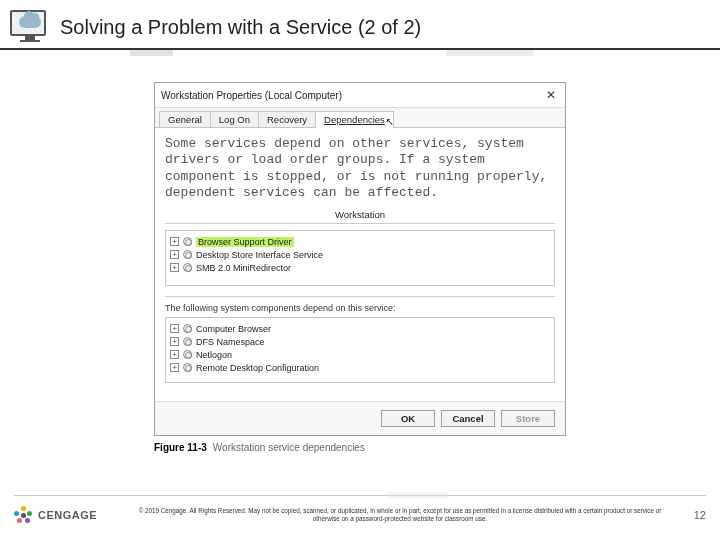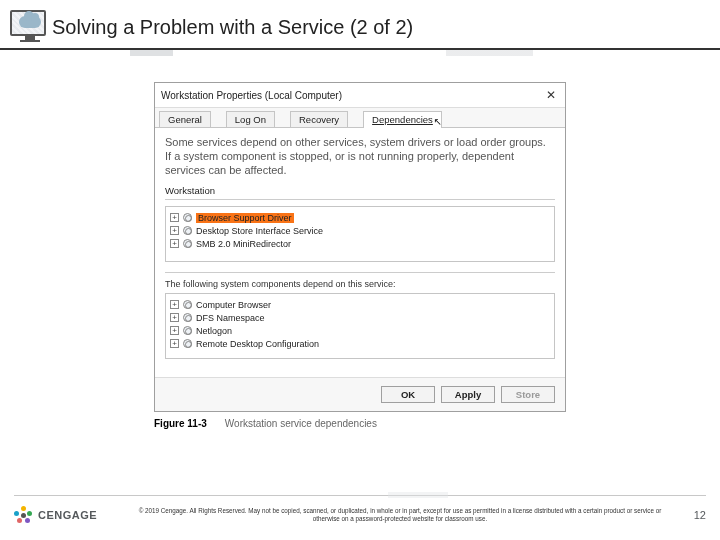--- a/index.html
+++ b/index.html
@@ -1,60 +1,60 @@
 <!DOCTYPE html>
 <html><head>
 <meta charset="utf-8">
 <style>
   * { box-sizing: border-box; margin: 0; padding: 0; }
   body { width: 720px; height: 540px; background: #fff; font-family: "Segoe UI", Arial, sans-serif; position: relative; overflow: hidden; }
 
   
-  .slide-header { display: flex; align-items: center; padding: 10px 10px 4px 10px; border-bottom: 2px solid #333; gap: 2px; }
+  .slide-header { display: flex; align-items: center; padding: 10px 10px 4px 10px; border-bottom: 2px solid #333; gap: 10px; }
   .monitor-icon { width: 40px; height: 34px; position: relative; }
   .monitor-icon .screen { width: 36px; height: 26px; border: 2px solid #555; background: repeating-linear-gradient(45deg,#f2f4f7 0 2px,#e8ebef 2px 4px); border-radius: 2px; position: relative; }
   .monitor-icon .cloud { position: absolute; top: 4px; left: 7px; width: 22px; height: 12px; background: #9ab7c9; border-radius: 8px; }
   .monitor-icon .cloud::before { content:""; position:absolute; top:-5px; left:5px; width:10px; height:10px; background:#9ab7c9; border-radius:50%; }
   .monitor-icon .cloud::after { content:""; position:absolute; top:-3px; left:12px; width:8px; height:8px; background:#9ab7c9; border-radius:50%; }
   .monitor-icon .stand { width: 10px; height: 4px; background:#555; margin:0 auto; }
   .monitor-icon .base { width: 20px; height: 2px; background:#555; margin:0 auto; }
   .slide-title { font-size: 20px; font-weight: 400; color: #222; }
 
   .header-smudge { height: 6px; background: linear-gradient(90deg, transparent 0 18%, #bfc3c7 18% 24%, transparent 24% 62%, #d8dadd 62% 74%, transparent 74%); opacity:.5; }
 
   
   .figure-wrap { width: 412px; margin: 26px auto 6px auto; }
   .dialog { border: 1px solid #9f9f9f; background: #fff; font-size: 9.5px; color: #222; }
   .dlg-titlebar { display:flex; align-items:center; justify-content:space-between; padding: 4px 6px; border-bottom: 1px solid #ddd; background:#fff; }
   .dlg-titlebar .t { font-size: 10px; }
   .dlg-close { width:16px; height:16px; display:flex; align-items:center; justify-content:center; font-size:12px; color:#333; }
-  .dlg-tabs { display:flex; border-bottom:1px solid #c5c5c5; padding: 3px 4px 0 4px; gap:16px; background:#f7f7f7; position:relative; }
+  .dlg-tabs { display:flex; border-bottom:1px solid #c5c5c5; padding: 3px 4px 0 4px; gap:0; background:#f7f7f7; position:relative; }
   .dlg-tab { padding: 2px 8px; border:1px solid #c5c5c5; border-bottom:none; background:#f1f1f1; font-size:9.5px; position:relative; margin-right:-1px; }
   .dlg-tab.active { background:#fff; z-index:2; }
   .dlg-tab.active::after { content:""; position:absolute; left:0; right:0; bottom:-1px; height:1px; background:#fff; }
   .cursor { position:absolute; right:-1px; top:4px; font-size:10px; color:#000; }
   .dlg-body { padding: 8px 10px; }
-  .intro { color:#555; font-size:11px; line-height:1.25; margin-bottom:8px; }
-  .section-label { font-size:9.5px; margin-bottom:2px; }
+  .intro { color:#555; font-size:13px; line-height:1.25; margin-bottom:8px;font-family:Liberation Mono, monospace; }
+  .section-label { font-size:9.5px; margin-bottom:2px;text-align:center; }
   .hr { height:1px; background:#ccc; margin:3px 0 6px 0; }
   .explain { font-size:9px; color:#333; margin-bottom:4px; }
   .tree { border:1px solid #c5c5c5; padding:4px 4px; background:#fff; margin-bottom:10px; }
   .tree-row { display:flex; align-items:center; gap:3px; padding:1px 0; font-size:9px; }
   .tw { width:9px; height:9px; border:1px solid #888; display:inline-flex; align-items:center; justify-content:center; font-size:8px; line-height:1; color:#444; background:#fff; }
   .gear { width:11px; height:11px; display:inline-block; position:relative; }
   .gear::before { content:""; position:absolute; inset:1px; border:1px solid #888; border-radius:50%; background:#eef2f6; }
   .gear::after { content:""; position:absolute; top:3px; left:3px; width:5px; height:5px; border:1px solid #888; border-radius:50%; }
-  .sel { background:#f97316; padding:0 2px; }
+  .sel { background:#bef264; padding:0 2px; }
   .dlg-buttons { display:flex; justify-content:flex-end; gap:6px; padding:8px 10px; border-top:1px solid #ddd; background:#f7f7f7;font-weight:bold; }
   .dlg-btn { min-width:54px; padding:2px 8px; font-size:9.5px; border:1px solid #9f9f9f; background:#f3f3f3; text-align:center; }
   .dlg-btn.disabled { color:#999; }
 
   .figure-caption { font-size:10px; margin-top:6px; }
   .figure-caption b { font-weight:700; color:#000; }
-  .figure-caption span { color:#666; margin-left:18px; }
+  .figure-caption span { color:#666; margin-left:6px; }
 
   
   .footer { position:absolute; bottom:0; left:0; right:0; padding: 0 14px 16px 14px; }
   .footer-rule { height:1px; background:#c8c8c8; margin-bottom:10px; position:relative; }
   .footer-rule::after { content:""; position:absolute; left:54%; top:-3px; width:60px; height:6px; background:#e2e3e5; opacity:.4; }
   .footer-row { display:flex; align-items:center; }
   .brand { display:flex; align-items:center; gap:6px; min-width:110px; }
   .brand-mark { width:18px; height:18px; position:relative; }
   .brand-mark span { position:absolute; width:5px; height:5px; border-radius:50%; }
   .brand-mark .d1{top:0;left:7px;background:#f4b400;} .brand-mark .d2{top:5px;left:0;background:#1aa1c9;}
@@ -137,21 +137,21 @@
         </div>
         <div class="tree-row">
           <span class="tw">+</span>
           <span class="gear"></span>
           <span>Remote Desktop Configuration</span>
         </div>
       </div>
     </div>
     <div class="dlg-buttons">
       <div class="dlg-btn">OK</div>
-      <div class="dlg-btn">Apply</div>
+      <div class="dlg-btn">Cancel</div>
       <div class="dlg-btn disabled">Store</div>
     </div>
   </div>
   <div class="figure-caption">
     <b>Figure 11-3</b><span>Workstation service dependencies</span>
   </div>
 </div>
 
 <div class="footer">
   <div class="footer-rule"></div>

